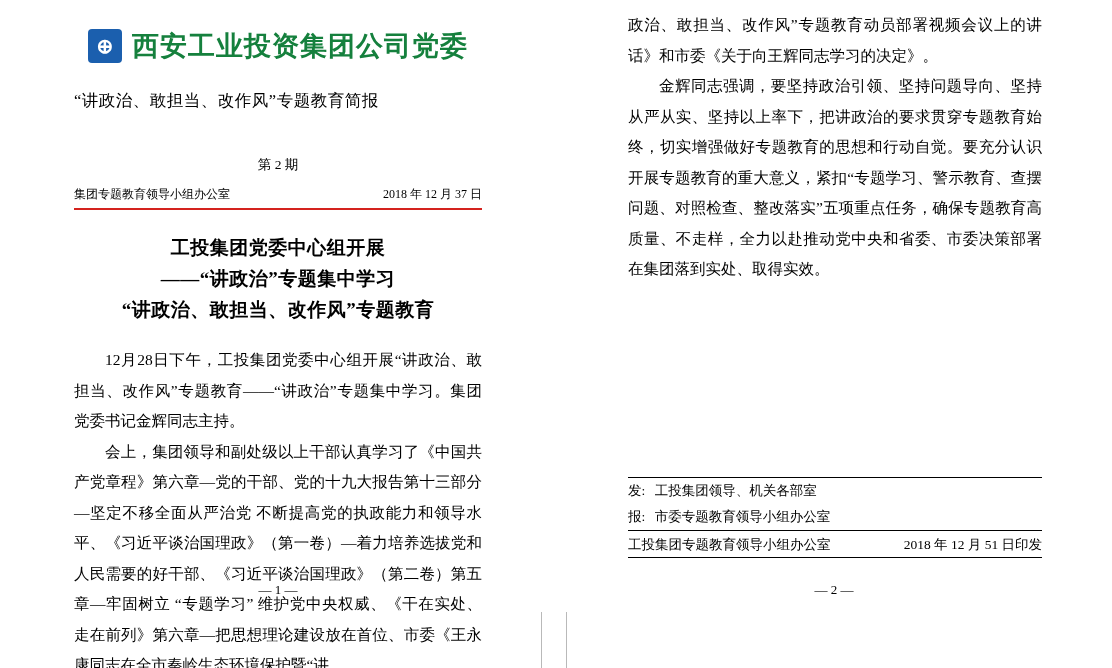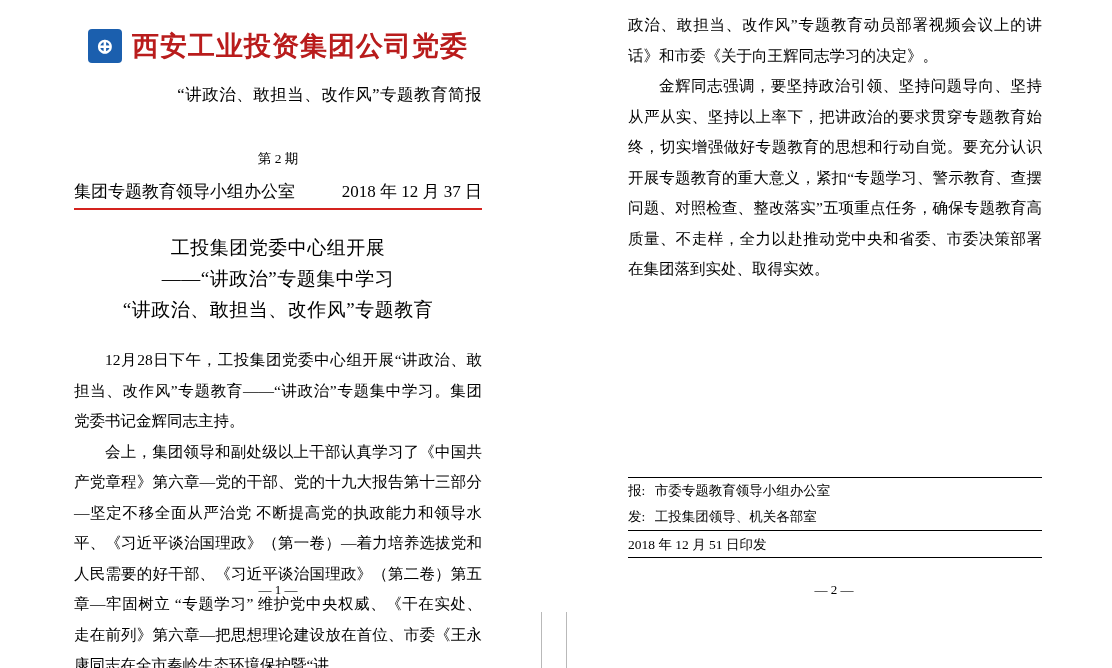--- a/index.html
+++ b/index.html
@@ -75,51 +75,51 @@
     line-height: 26px;
     text-align: center;
     font-weight: bold;
     font-family: "Liberation Sans", sans-serif;
   }
   .org-title {
     font-family: "DejaVu Serif", serif;
     font-weight: bold;
     font-size: 27px;
     letter-spacing: 1px;
-    color: #b91c1c;
+    color: #15803d;
     white-space: nowrap;
   }
   .bulletin-title {
-    text-align: right;
+    text-align: left;
     font-size: 16.5px;
-    margin-top: 20px;
+    margin-top: 26px;
     letter-spacing: 0.5px;
   }
   .issue-no {
     text-align: center;
     font-size: 13.5px;
     margin-top: 44px;
   }
   .meta-row {
     display: flex;
     justify-content: space-between;
     align-items: flex-end;
-    font-size: 17px;
+    font-size: 12px;
     margin-top: 12px;
     padding-bottom: 4px;
   }
   .red-rule {
     border-bottom: 2px solid #d4231e;
     margin-top: 1px;
   }
 
   
   .headline {
     text-align: center;
-    font-weight: normal;
+    font-weight: bold;
     font-size: 19px;
     line-height: 31px;
     margin-top: 22px;
     letter-spacing: 0.5px;
   }
   .headline div { white-space: nowrap; }
 
   
   .body-text {
     margin-top: 20px;
@@ -213,29 +213,30 @@
   <div class="page page-right">
 
     <div class="body-text">
       <p class="no-indent">政治、敢担当、改作风”专题教育动员部署视频会议上的讲话》和市委《关于向王辉同志学习的决定》。</p>
       <p>金辉同志强调，要坚持政治引领、坚持问题导向、坚持从严从实、坚持以上率下，把讲政治的要求贯穿专题教育始终，切实增强做好专题教育的思想和行动自觉。要充分认识开展专题教育的重大意义，紧扣“专题学习、警示教育、查摆问题、对照检查、整改落实”五项重点任务，确保专题教育高质量、不走样，全力以赴推动党中央和省委、市委决策部署在集团落到实处、取得实效。</p>
     </div>
 
     <div class="footer-block">
       <div class="hr"></div>
       <div class="footer-line">
+        <span class="lbl">发:</span>
+        <span>工投集团领导、机关各部室</span>
+      </div>
+      <div class="footer-line">
         <span class="lbl">报:</span>
         <span>市委专题教育领导小组办公室</span>
       </div>
-      <div class="footer-line">
-        <span class="lbl">发:</span>
-        <span>工投集团领导、机关各部室</span>
-      </div>
       <div class="hr"></div>
       <div class="footer-last">
+        <span>工投集团专题教育领导小组办公室</span>
         <span>2018 年 12 月 51 日印发</span>
       </div>
       <div class="hr"></div>
     </div>
 
     <div class="pagenum">— 2 —</div>
   </div>
 
 </div>
 

